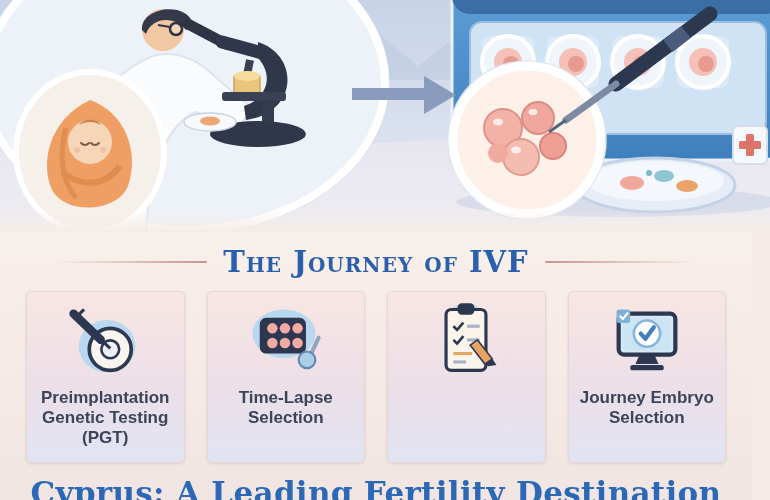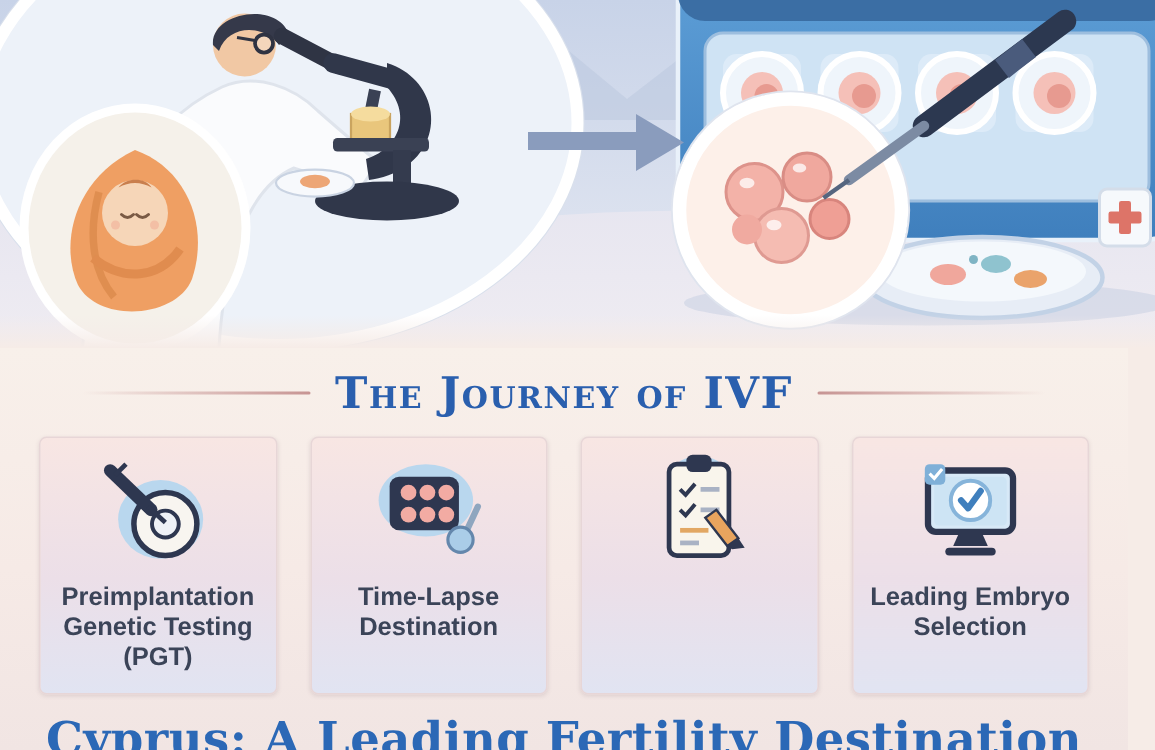--- a/index.html
+++ b/index.html
@@ -203,21 +203,21 @@
         <rect x="15" y="17" width="44" height="34" rx="6" fill="#2e3750"></rect>
         <circle cx="27" cy="27" r="5" fill="#f2aba3"></circle>
           <circle cx="39" cy="27" r="5" fill="#f2aba3"></circle>
           <circle cx="51" cy="27" r="5" fill="#f2aba3"></circle>
         <circle cx="27" cy="41" r="5" fill="#f2aba3"></circle>
           <circle cx="39" cy="41" r="5" fill="#f2aba3"></circle>
           <circle cx="51" cy="41" r="5" fill="#f2aba3"></circle>
         <line x1="64" y1="51" x2="71" y2="36" stroke="#8fa6bf" stroke-width="4" stroke-linecap="round"></line>
         <circle cx="60" cy="57" r="8" fill="#aacde8" stroke="#6487ac" stroke-width="2"></circle>
       </svg>
-      <div class="label">Time-Lapse Destination</div>
+      <div class="label">Time-Lapse Selection</div>
     </div>
 
     <div class="card">
       <svg viewBox="0 0 80 80">
         <ellipse cx="40" cy="13" rx="16" ry="9" fill="#b9d7ee"></ellipse>
         <rect x="21" y="9" width="38" height="58" rx="5" fill="#f9f5ec" stroke="#2e3750" stroke-width="3"></rect>
         <rect x="32" y="3" width="16" height="11" rx="4" fill="#2e3750"></rect>
         <path d="M28,25 l3.5,3.5 l6,-7" stroke="#2e3750" stroke-width="2.5" fill="none"></path>
         <line x1="41" y1="25" x2="53" y2="25" stroke="#a9b2c4" stroke-width="3"></line>
         <path d="M28,38 l3.5,3.5 l6,-7" stroke="#2e3750" stroke-width="2.5" fill="none"></path>
@@ -233,19 +233,19 @@
       <svg viewBox="0 0 80 80">
         <rect x="13" y="13" width="54" height="39" rx="5" fill="#d7e9f7" stroke="#2e3750" stroke-width="4"></rect>
         <rect x="17" y="17" width="46" height="31" rx="3" fill="#cde4f4"></rect>
         <circle cx="40" cy="32" r="12.5" fill="#ffffff" stroke="#86b4da" stroke-width="2.5"></circle>
         <path d="M34,32 l4.5,5 l8,-11" stroke="#3f7fbd" stroke-width="4" fill="none" stroke-linecap="round" stroke-linejoin="round"></path>
         <rect x="11" y="9" width="13" height="13" rx="3" fill="#7fb0d8"></rect>
         <path d="M14,15 l3,3 l5,-6" stroke="#ffffff" stroke-width="2" fill="none"></path>
         <path d="M33,52 h14 l4,9 h-22 z" fill="#2e3750"></path>
         <rect x="24" y="62" width="32" height="5" rx="2.5" fill="#2e3750"></rect>
       </svg>
-      <div class="label">Leading Embryo Selection</div>
+      <div class="label">Journey Embryo Selection</div>
     </div>
 
   </div>
 
   <h1 class="footer-heading">Cyprus: A Leading Fertility Destination</h1>
 </div>
 
 </body></html>

